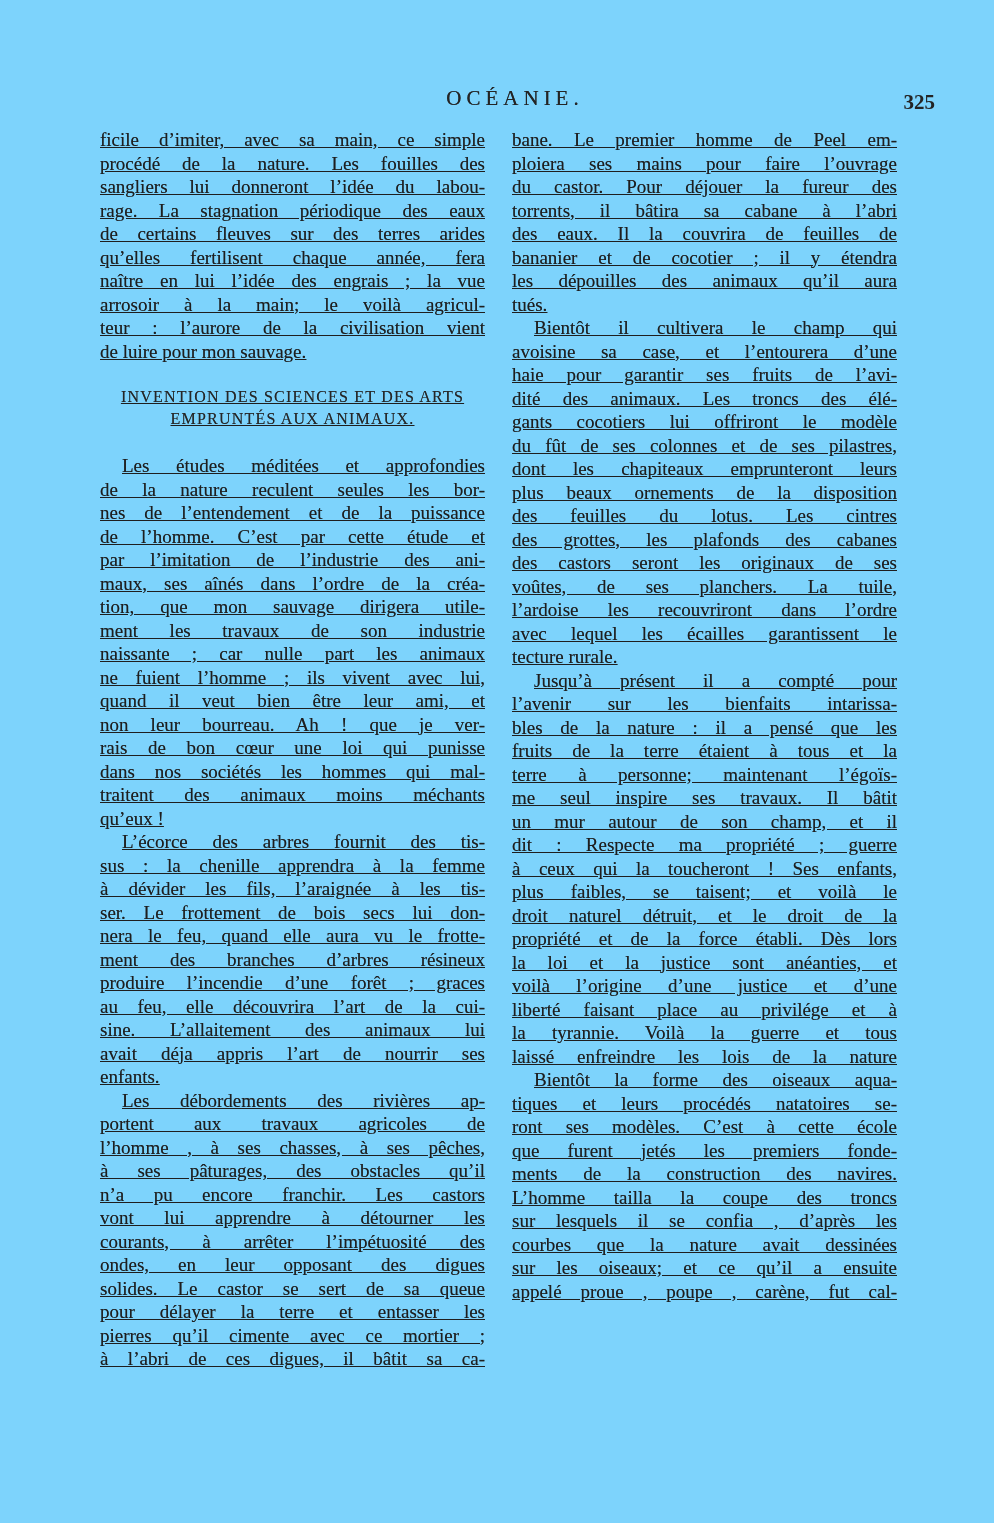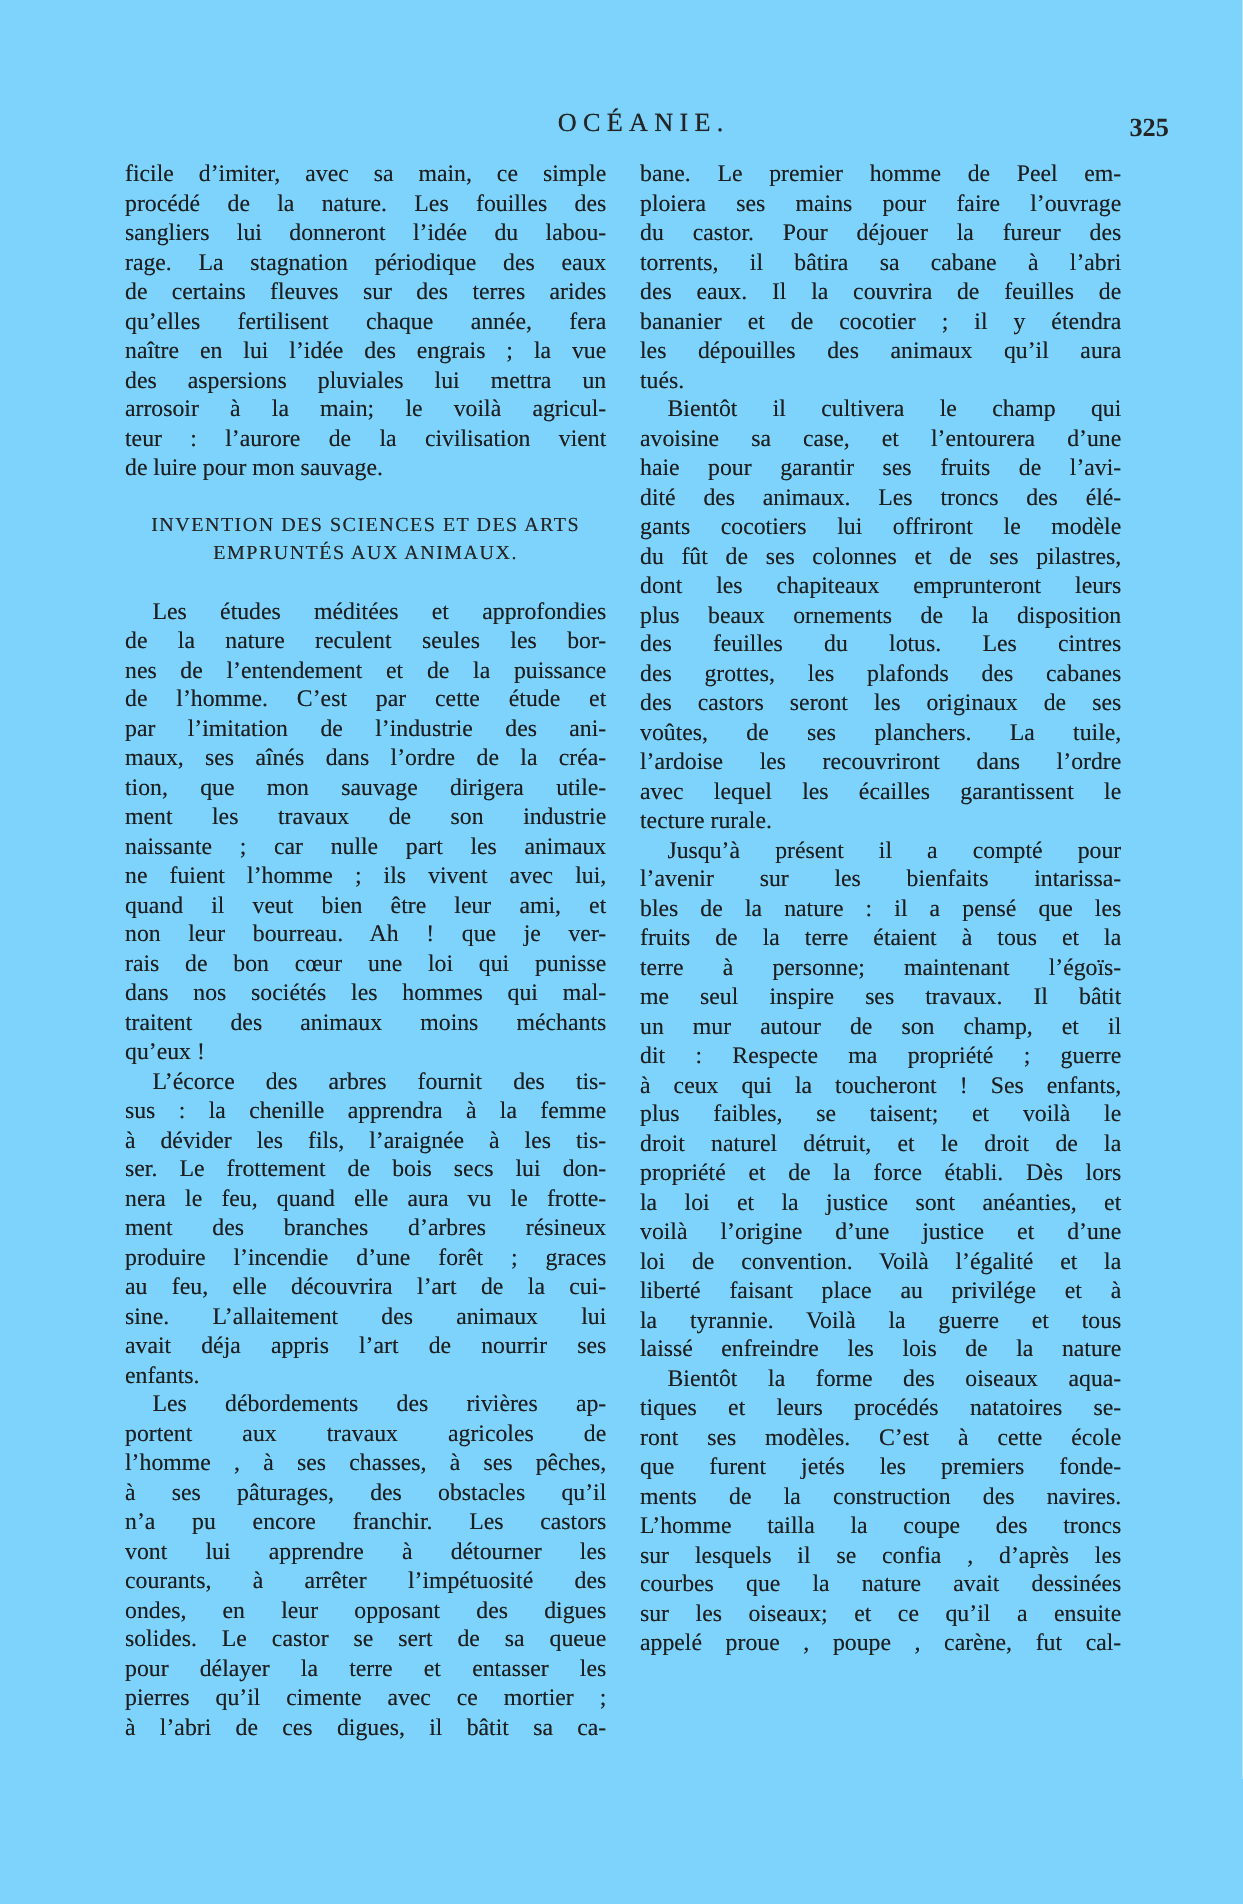--- a/index.html
+++ b/index.html
@@ -43,20 +43,21 @@
     color: #242424;
     margin-left: 32px;
   }
   .columns {
     position: absolute;
     top: 128px;
     left: 100px;
     width: 797px;
     display: flex;
     gap: 27px;
+    text-decoration: underline;
   }
   .col {
     width: 390px;
     font-size: 19px;
     line-height: 23.5px;
     text-shadow: 0 0 0.5px rgba(25,25,25,0.55);
   }
   .paragraph { margin: 0; }
   .line {
     white-space: nowrap;
@@ -93,21 +94,20 @@
   <div class="columns">
     <div class="col">
         <div class="paragraph">
           <div class="line">ficile d’imiter, avec sa main, ce simple</div>
           <div class="line">procédé de la nature. Les fouilles des</div>
           <div class="line">sangliers lui donneront l’idée du labou-</div>
           <div class="line">rage. La stagnation périodique des eaux</div>
           <div class="line">de certains fleuves sur des terres arides</div>
           <div class="line">qu’elles fertilisent chaque année, fera</div>
           <div class="line">naître en lui l’idée des engrais ; la vue</div>
-          <div class="line">des aspersions pluviales lui mettra un</div>
           <div class="line">arrosoir à la main; le voilà agricul-</div>
           <div class="line">teur : l’aurore de la civilisation vient</div>
           <div class="line last">de luire pour mon sauvage.</div>
         </div>
         <div class="heading">
           <div class="line">INVENTION DES SCIENCES ET DES ARTS</div>
           <div class="line last">EMPRUNTÉS AUX ANIMAUX.</div>
         </div>
         <div class="paragraph indent">
           <div class="line">Les études méditées et approfondies</div>
@@ -191,21 +191,20 @@
           <div class="line">terre à personne; maintenant l’égoïs-</div>
           <div class="line">me seul inspire ses travaux. Il bâtit</div>
           <div class="line">un mur autour de son champ, et il</div>
           <div class="line">dit : Respecte ma propriété ; guerre</div>
           <div class="line">à ceux qui la toucheront ! Ses enfants,</div>
           <div class="line">plus faibles, se taisent; et voilà le</div>
           <div class="line">droit naturel détruit, et le droit de la</div>
           <div class="line">propriété et de la force établi. Dès lors</div>
           <div class="line">la loi et la justice sont anéanties, et</div>
           <div class="line">voilà l’origine d’une justice et d’une</div>
-          <div class="line">loi de convention. Voilà l’égalité et la</div>
           <div class="line">liberté faisant place au privilége et à</div>
           <div class="line">la tyrannie. Voilà la guerre et tous</div>
           <div class="line">laissé enfreindre les lois de la nature</div>
         </div>
         <div class="paragraph indent">
           <div class="line">Bientôt la forme des oiseaux aqua-</div>
           <div class="line">tiques et leurs procédés natatoires se-</div>
           <div class="line">ront ses modèles. C’est à cette école</div>
           <div class="line">que furent jetés les premiers fonde-</div>
           <div class="line">ments de la construction des navires.</div>

